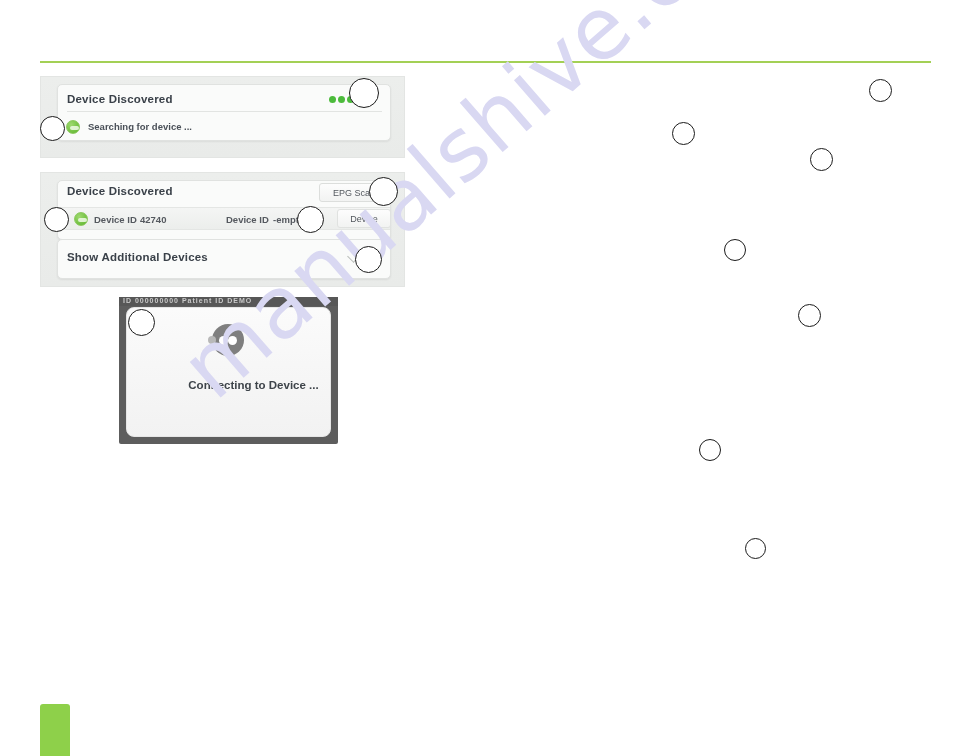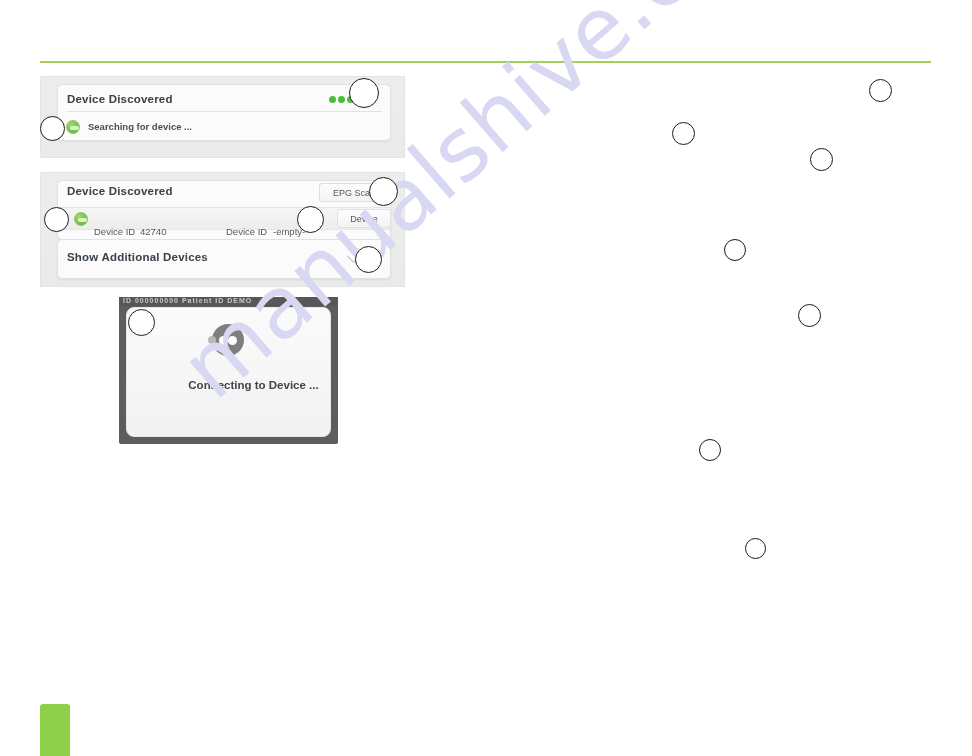--- a/index.html
+++ b/index.html
@@ -83,21 +83,21 @@
     height: 1px;
     background: #e2e4e2;
   }
   .row-text {
     position: absolute;
     font-size: 9.5px;
     color: #4a5058;
     font-weight: bold;
     white-space: nowrap;
   }
-  .row-text.light { font-weight: normal; color: #55595f; margin-top: 12px; }
+  .row-text.light { font-weight: bold; color: #55595f; }
 
   
   .dots {
     position: absolute;
     display: flex;
     gap: 2px;
   }
   .dots i {
     display: block;
     width: 7px; height: 7px;

